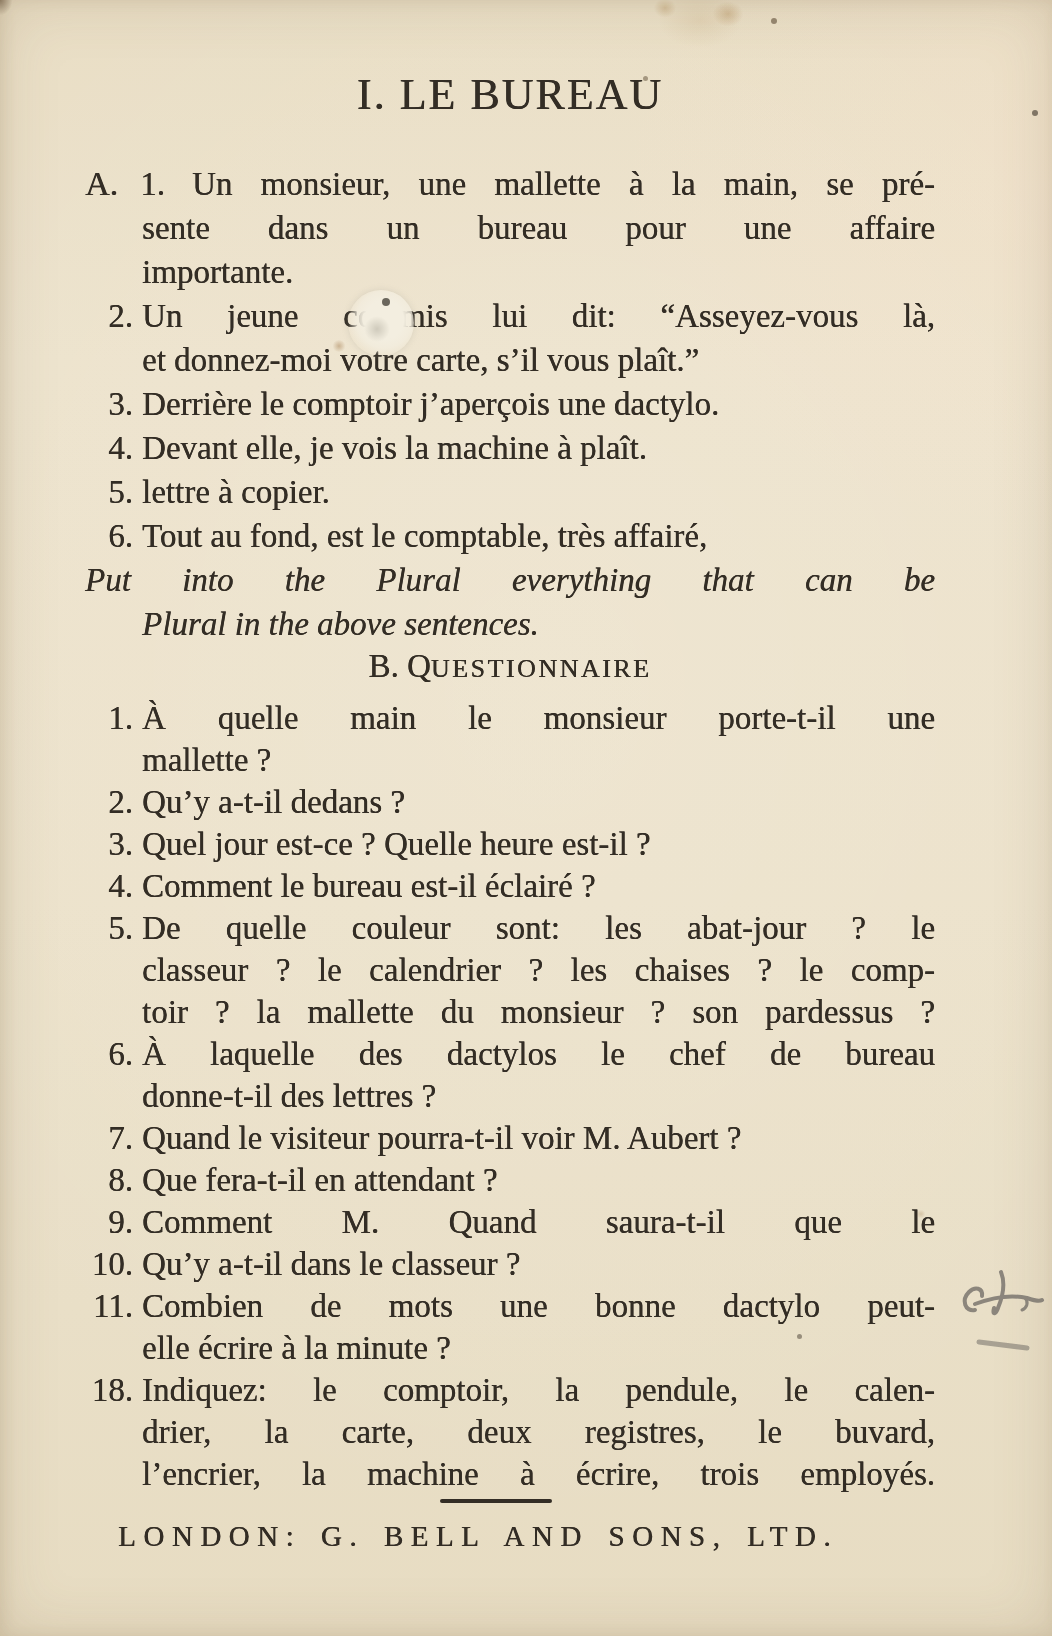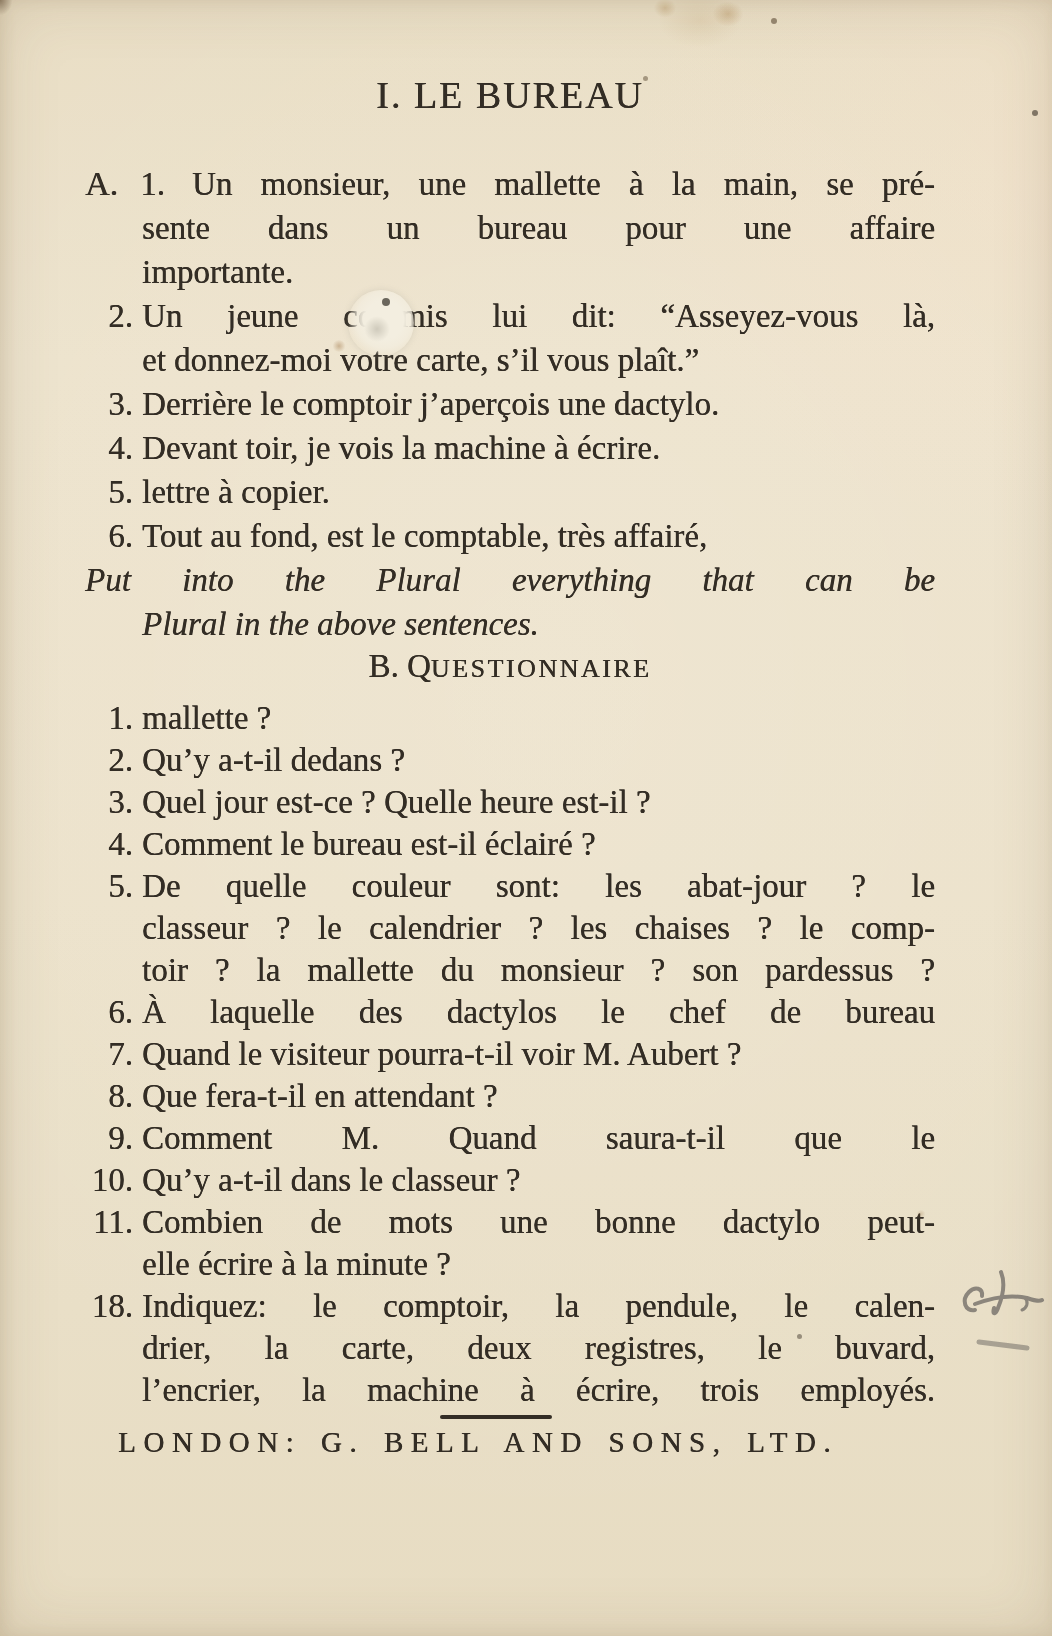--- a/index.html
+++ b/index.html
@@ -20,21 +20,21 @@
       radial-gradient(16px 14px at 665px 8px, rgba(166,124,66,.30), rgba(166,124,66,0) 70%),
       radial-gradient(22px 18px at 728px 14px, rgba(166,124,66,.33), rgba(166,124,66,0) 70%),
       radial-gradient(60px 40px at 700px 20px, rgba(176,138,80,.14), rgba(176,138,80,0) 70%),
       radial-gradient(120% 90% at 52% 42%, rgba(255,255,255,.10), rgba(255,255,255,0) 60%),
       radial-gradient(60% 30% at 100% 12%, rgba(244,226,203,.5), rgba(244,226,203,0) 70%),
       linear-gradient(180deg,#e9dec5 0%, #ede3cd 22%, #ece2cb 55%, #e9dfc7 80%, #e7dcc2 100%);
     box-shadow:inset 0 0 60px rgba(120,95,60,.18), inset 4px 0 14px rgba(120,95,60,.12);
   }
   .textcol{position:absolute;left:85px;top:72px;width:850px;}
   .doc-title{
-    text-align:center;font-size:38px;line-height:46px;letter-spacing:2px;
+    text-align:center;font-size:44px;line-height:46px;letter-spacing:2px;
     margin-bottom:12px;text-shadow:.4px 0 0 currentColor;
   }
   .item{position:relative;margin-left:57px;}
   .line{
     font-size:33px;line-height:44px;white-space:nowrap;
     text-shadow:.3px 0 0 currentColor;
   }
   .sec-b-items .line{line-height:42px;}
   .line.just{white-space:normal;text-align:justify;text-align-last:justify;}
   .num{
@@ -53,21 +53,21 @@
   .b-head{
     text-align:center;font-size:33px;line-height:40px;margin:0 0 8px 0;
     text-shadow:.35px 0 0 currentColor;
   }
   .b-head .sc{font-size:26px;letter-spacing:2.5px;}
   .rule{
     width:112px;height:4px;background:var(--ink);border-radius:2px;
     margin:4px auto 0;transform:translateX(-14px);
   }
   .imprint{
-    text-align:center;font-size:29px;line-height:34px;margin-top:6px;
+    text-align:center;font-size:29px;line-height:34px;margin-top:16px;
     letter-spacing:7.5px;word-spacing:5px;transform:translateX(-32px);
     text-shadow:.5px 0 0 currentColor;white-space:nowrap;
   }
   
   .smudge{
     position:absolute;left:348px;top:290px;width:66px;height:66px;border-radius:50%;
     background:radial-gradient(circle at 55% 45%, #f3eee0 0 38%, rgba(243,238,224,.75) 55%, rgba(243,238,224,0) 72%);
     box-shadow:0 0 6px rgba(150,150,140,.25);
   }
   .smudge::after{
@@ -108,21 +108,21 @@
           <span class="num">2.</span>
           <div class="line just">Un jeune commis lui dit: “Asseyez-vous là,</div>
           <div class="line">et donnez-moi votre carte, s’il vous plaît.”</div>
         </div>
         <div class="item">
           <span class="num">3.</span>
           <div class="line">Derrière le comptoir j’aperçois une dactylo.</div>
         </div>
         <div class="item">
           <span class="num">4.</span>
-          <div class="line">Devant toir, je vois la machine à écrire.</div>
+          <div class="line">Devant elle, je vois la machine à plaît.</div>
         </div>
         <div class="item">
           <span class="num">5.</span>
           <div class="line">lettre à copier.</div>
         </div>
         <div class="item">
           <span class="num">6.</span>
           <div class="line">Tout au fond, est le comptable, très affairé,</div>
         </div>
       </div>
@@ -133,20 +133,21 @@
       </div>
 
     <div class="b-head">
       <span>B.</span>
       <span id="b-head-title"> Q<span class="sc">UESTIONNAIRE</span></span>
     </div>
 
     <div class="sec-b-items" id="sec-b">
         <div class="item">
           <span class="num">1.</span>
+          <div class="line just">À quelle main le monsieur porte-t-il une</div>
           <div class="line">mallette ?</div>
         </div>
         <div class="item">
           <span class="num">2.</span>
           <div class="line">Qu’y a-t-il dedans ?</div>
         </div>
         <div class="item">
           <span class="num">3.</span>
           <div class="line">Quel jour est-ce ? Quelle heure est-il ?</div>
         </div>
@@ -156,20 +157,21 @@
         </div>
         <div class="item">
           <span class="num">5.</span>
           <div class="line just">De quelle couleur sont: les abat-jour ? le</div>
           <div class="line just">classeur ? le calendrier ? les chaises ? le comp-</div>
           <div class="line just">toir ? la mallette du monsieur ? son pardessus ?</div>
         </div>
         <div class="item">
           <span class="num">6.</span>
           <div class="line just">À laquelle des dactylos le chef de bureau</div>
+          <div class="line">donne-t-il des lettres ?</div>
         </div>
         <div class="item">
           <span class="num">7.</span>
           <div class="line">Quand le visiteur pourra-t-il voir M. Aubert ?</div>
         </div>
         <div class="item">
           <span class="num">8.</span>
           <div class="line">Que fera-t-il en attendant ?</div>
         </div>
         <div class="item">

